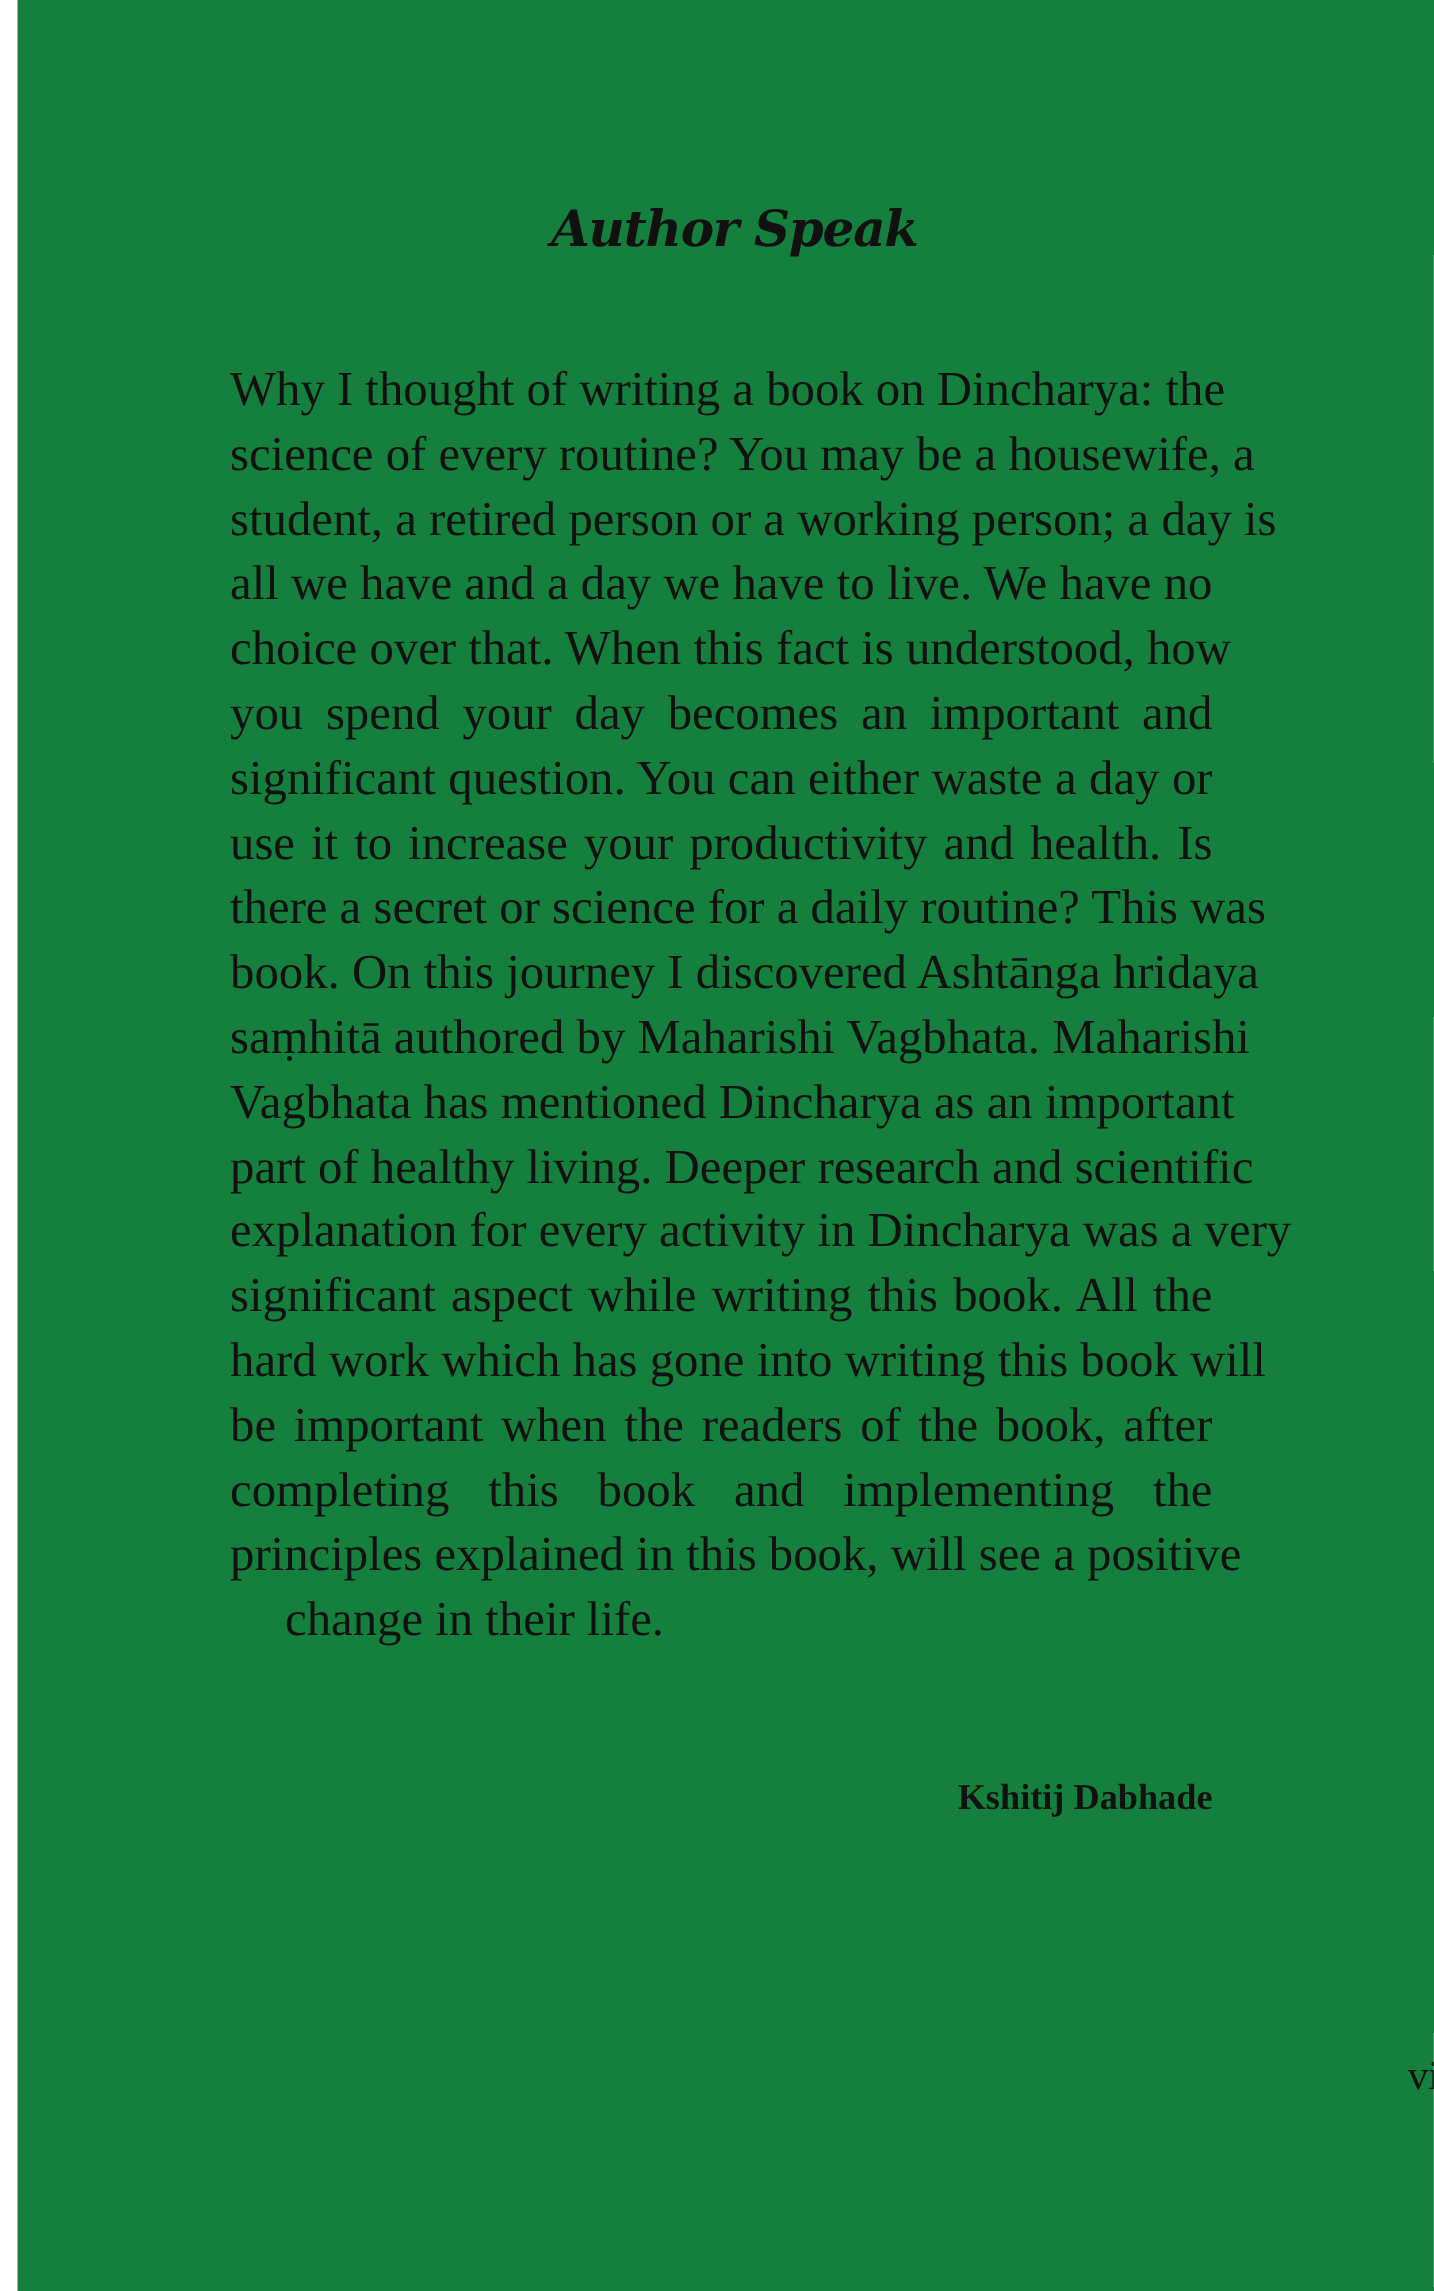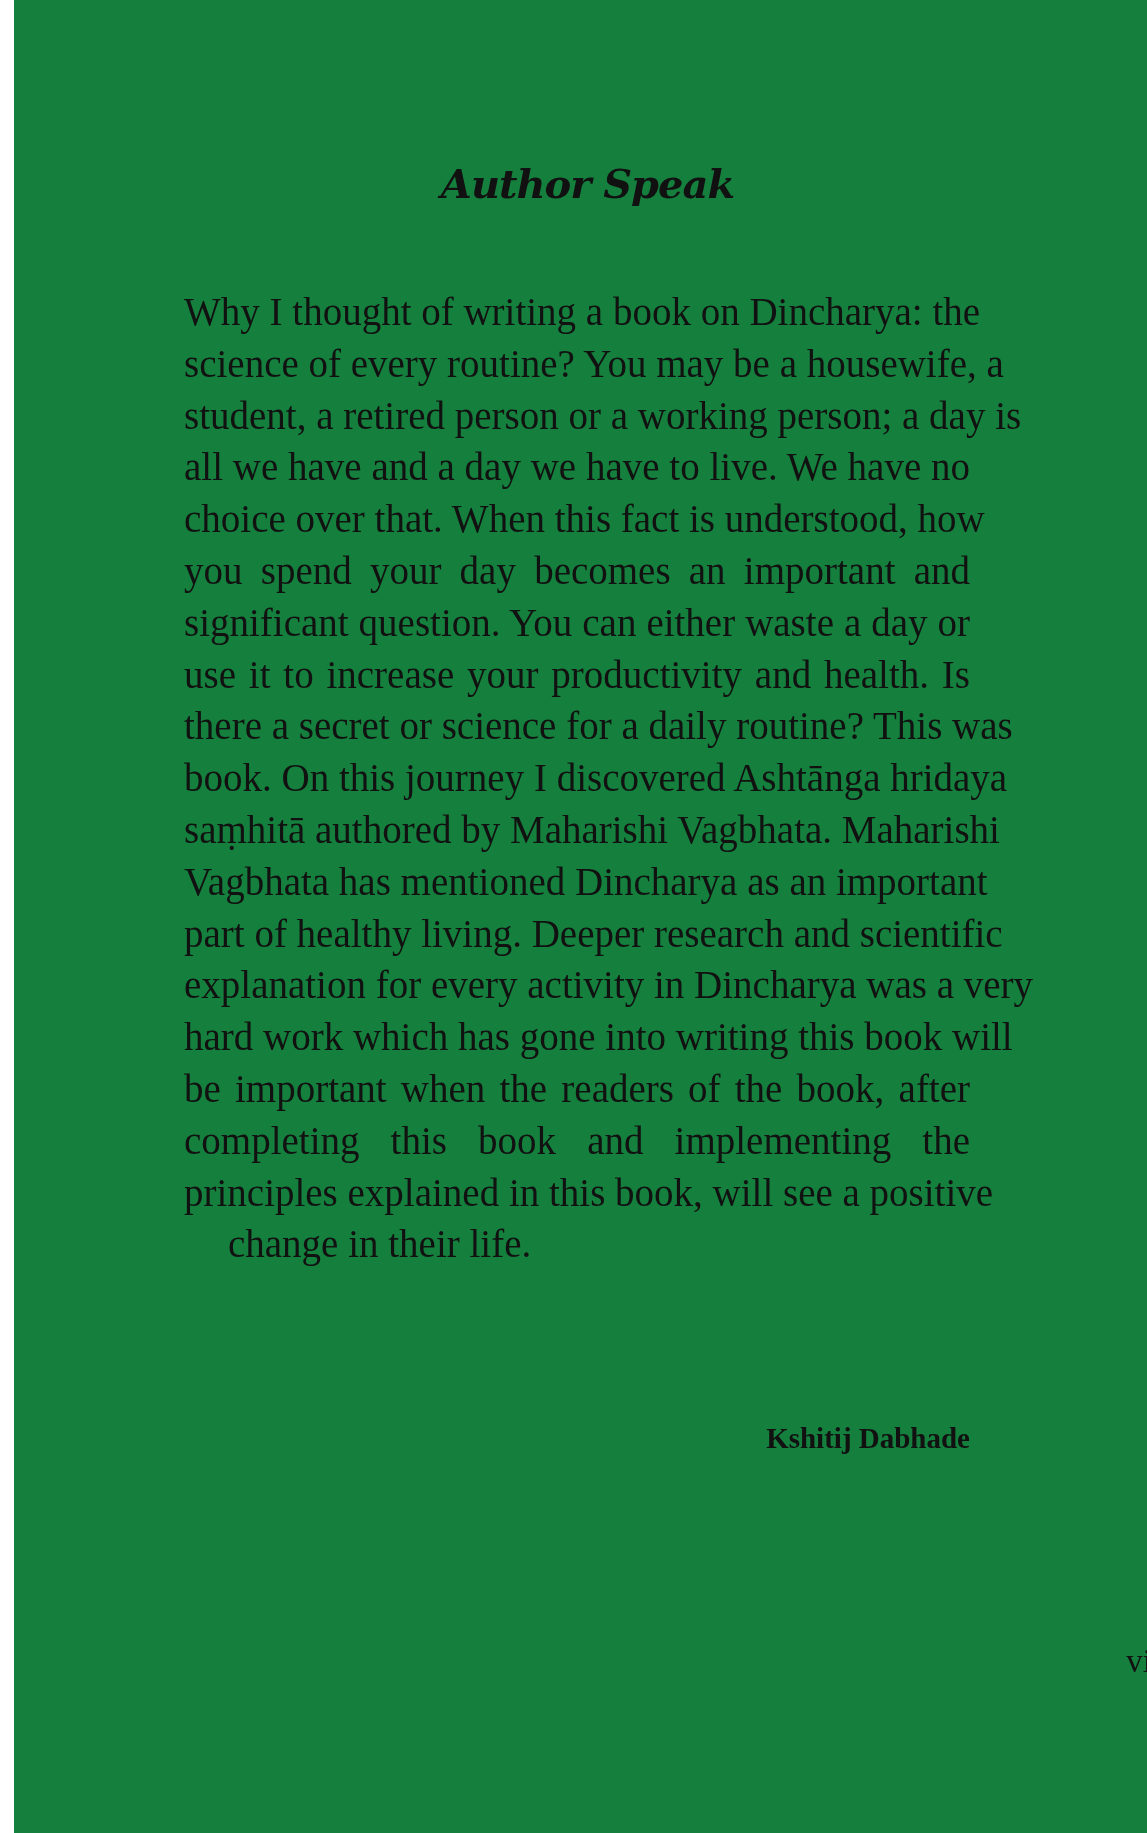--- a/index.html
+++ b/index.html
@@ -40,20 +40,21 @@
     <span class="line">choice over that. When this fact is understood, how</span>
     <span class="line">you spend your day becomes an important and</span>
     <span class="line">significant question. You can either waste a day or</span>
     <span class="line">use it to increase your productivity and health. Is</span>
     <span class="line">there a secret or science for a daily routine? This was</span>
     <span class="line">book. On this journey I discovered Ashtānga hridaya</span>
     <span class="line">saṃhitā authored by Maharishi Vagbhata. Maharishi</span>
     <span class="line">Vagbhata has mentioned Dincharya as an important</span>
     <span class="line">part of healthy living. Deeper research and scientific</span>
     <span class="line">explanation for every activity in Dincharya was a very</span>
+    <span class="line">significant aspect while writing this book. All the</span>
     <span class="line">hard work which has gone into writing this book will</span>
     <span class="line">be important when the readers of the book, after</span>
     <span class="line">completing this book and implementing the</span>
     <span class="line">principles explained in this book, will see a positive</span>
     <span class="line last">change in their life.</span>
   </div>
 
   <div class="signature">Kshitij Dabhade</div>
 
   <div class="page-number">vii</div>

